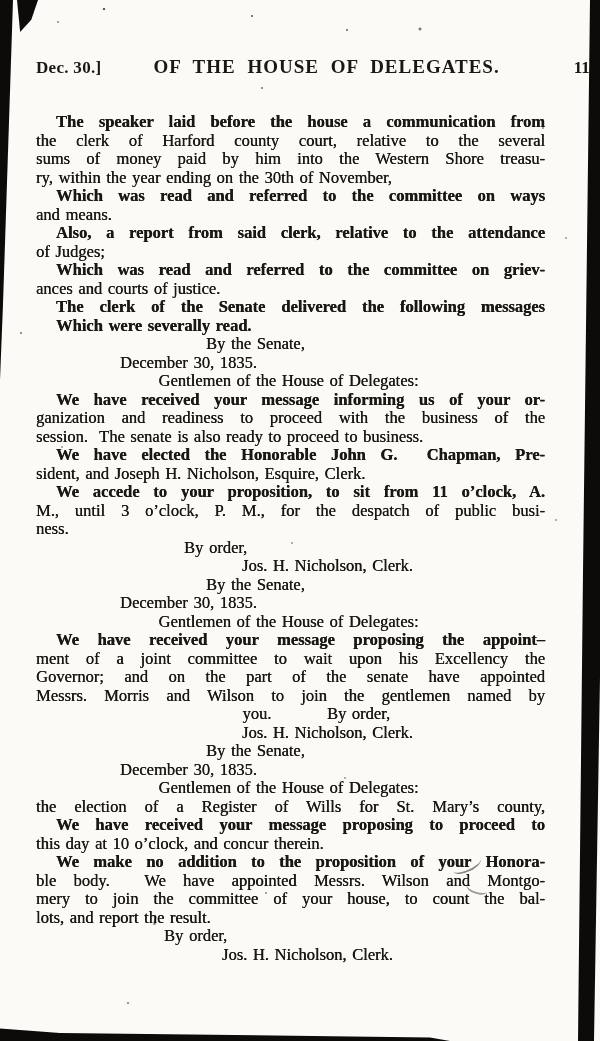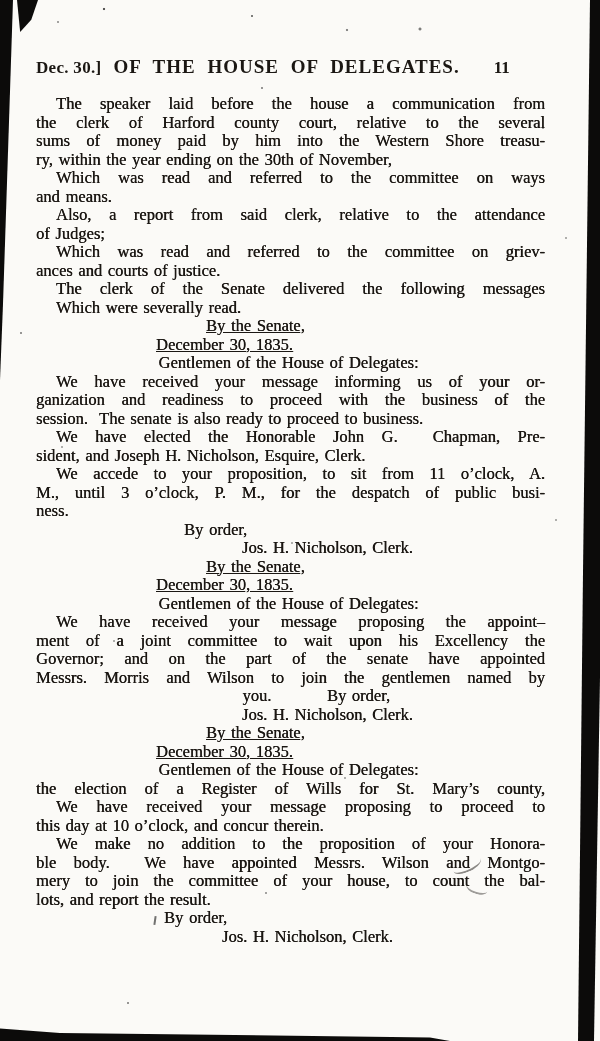--- a/index.html
+++ b/index.html
@@ -38,32 +38,32 @@
   .edge-bottom { position:absolute; left:0; bottom:0; width:450px; height:18px; background:var(--bar);
     clip-path:polygon(0 30%, 60px 55%, 430px 80%, 450px 100%, 0 100%); }
   .pen-mark-1 { position:absolute; left:452px; top:858px; width:30px; height:12px;
     border-bottom:2px solid rgba(45,42,38,.55); border-radius:0 0 60% 40%; transform:rotate(-20deg); }
   .pen-mark-2 { position:absolute; left:466px; top:882px; width:22px; height:10px;
     border-bottom:2px solid rgba(45,42,38,.45); border-radius:0 0 50% 50%; transform:rotate(18deg); }
   .stray-tick { position:absolute; left:154px; top:916px; width:2px; height:9px;
     background:rgba(0,0,0,.55); transform:rotate(8deg); }
 
   .content { position:absolute; left:36px; top:56px; width:509px; }
-  .header { display:flex; align-items:baseline; margin-bottom:17px; white-space:nowrap; }
+  .header { display:flex; align-items:baseline; margin-bottom:35px; white-space:nowrap;gap:40px; }
   .hdr-date  { font-weight:700; font-size:17px; letter-spacing:.3px; }
   .hdr-title { font-weight:700; font-size:19px; letter-spacing:1px; word-spacing:6px; margin-left:12px; }
   .hdr-page  { font-weight:700; font-size:17px; margin-left:34px; }
 
   .ln { font-size:16.5px; line-height:18.5px; word-spacing:1.5px;
         text-shadow:.3px 0 currentColor; min-height:18.5px; }
   .j    { text-align:justify; text-align-last:justify; }
-  .ind  { text-indent:20px; }
+  .ind  { text-indent:20px;font-weight:bold; }
   .hang { margin-left:-4px;text-align:center; }
-  .pos-senate   { margin-left:170px;text-decoration:underline; }
-  .pos-date     { margin-left:120px;text-decoration:underline; }
+  .pos-senate   { margin-left:170px; }
+  .pos-date     { margin-left:84px; }
   .pos-byorder  { margin-left:148px; }
   .pos-sig      { margin-left:206px; }
   .pos-byorder2 { margin-left:128px; }
   .pos-sig2     { margin-left:186px; }
   .you-slot { display:inline-block; width:140px; }
 </style>
 </head>
 <body>
 
 <div class="page">

